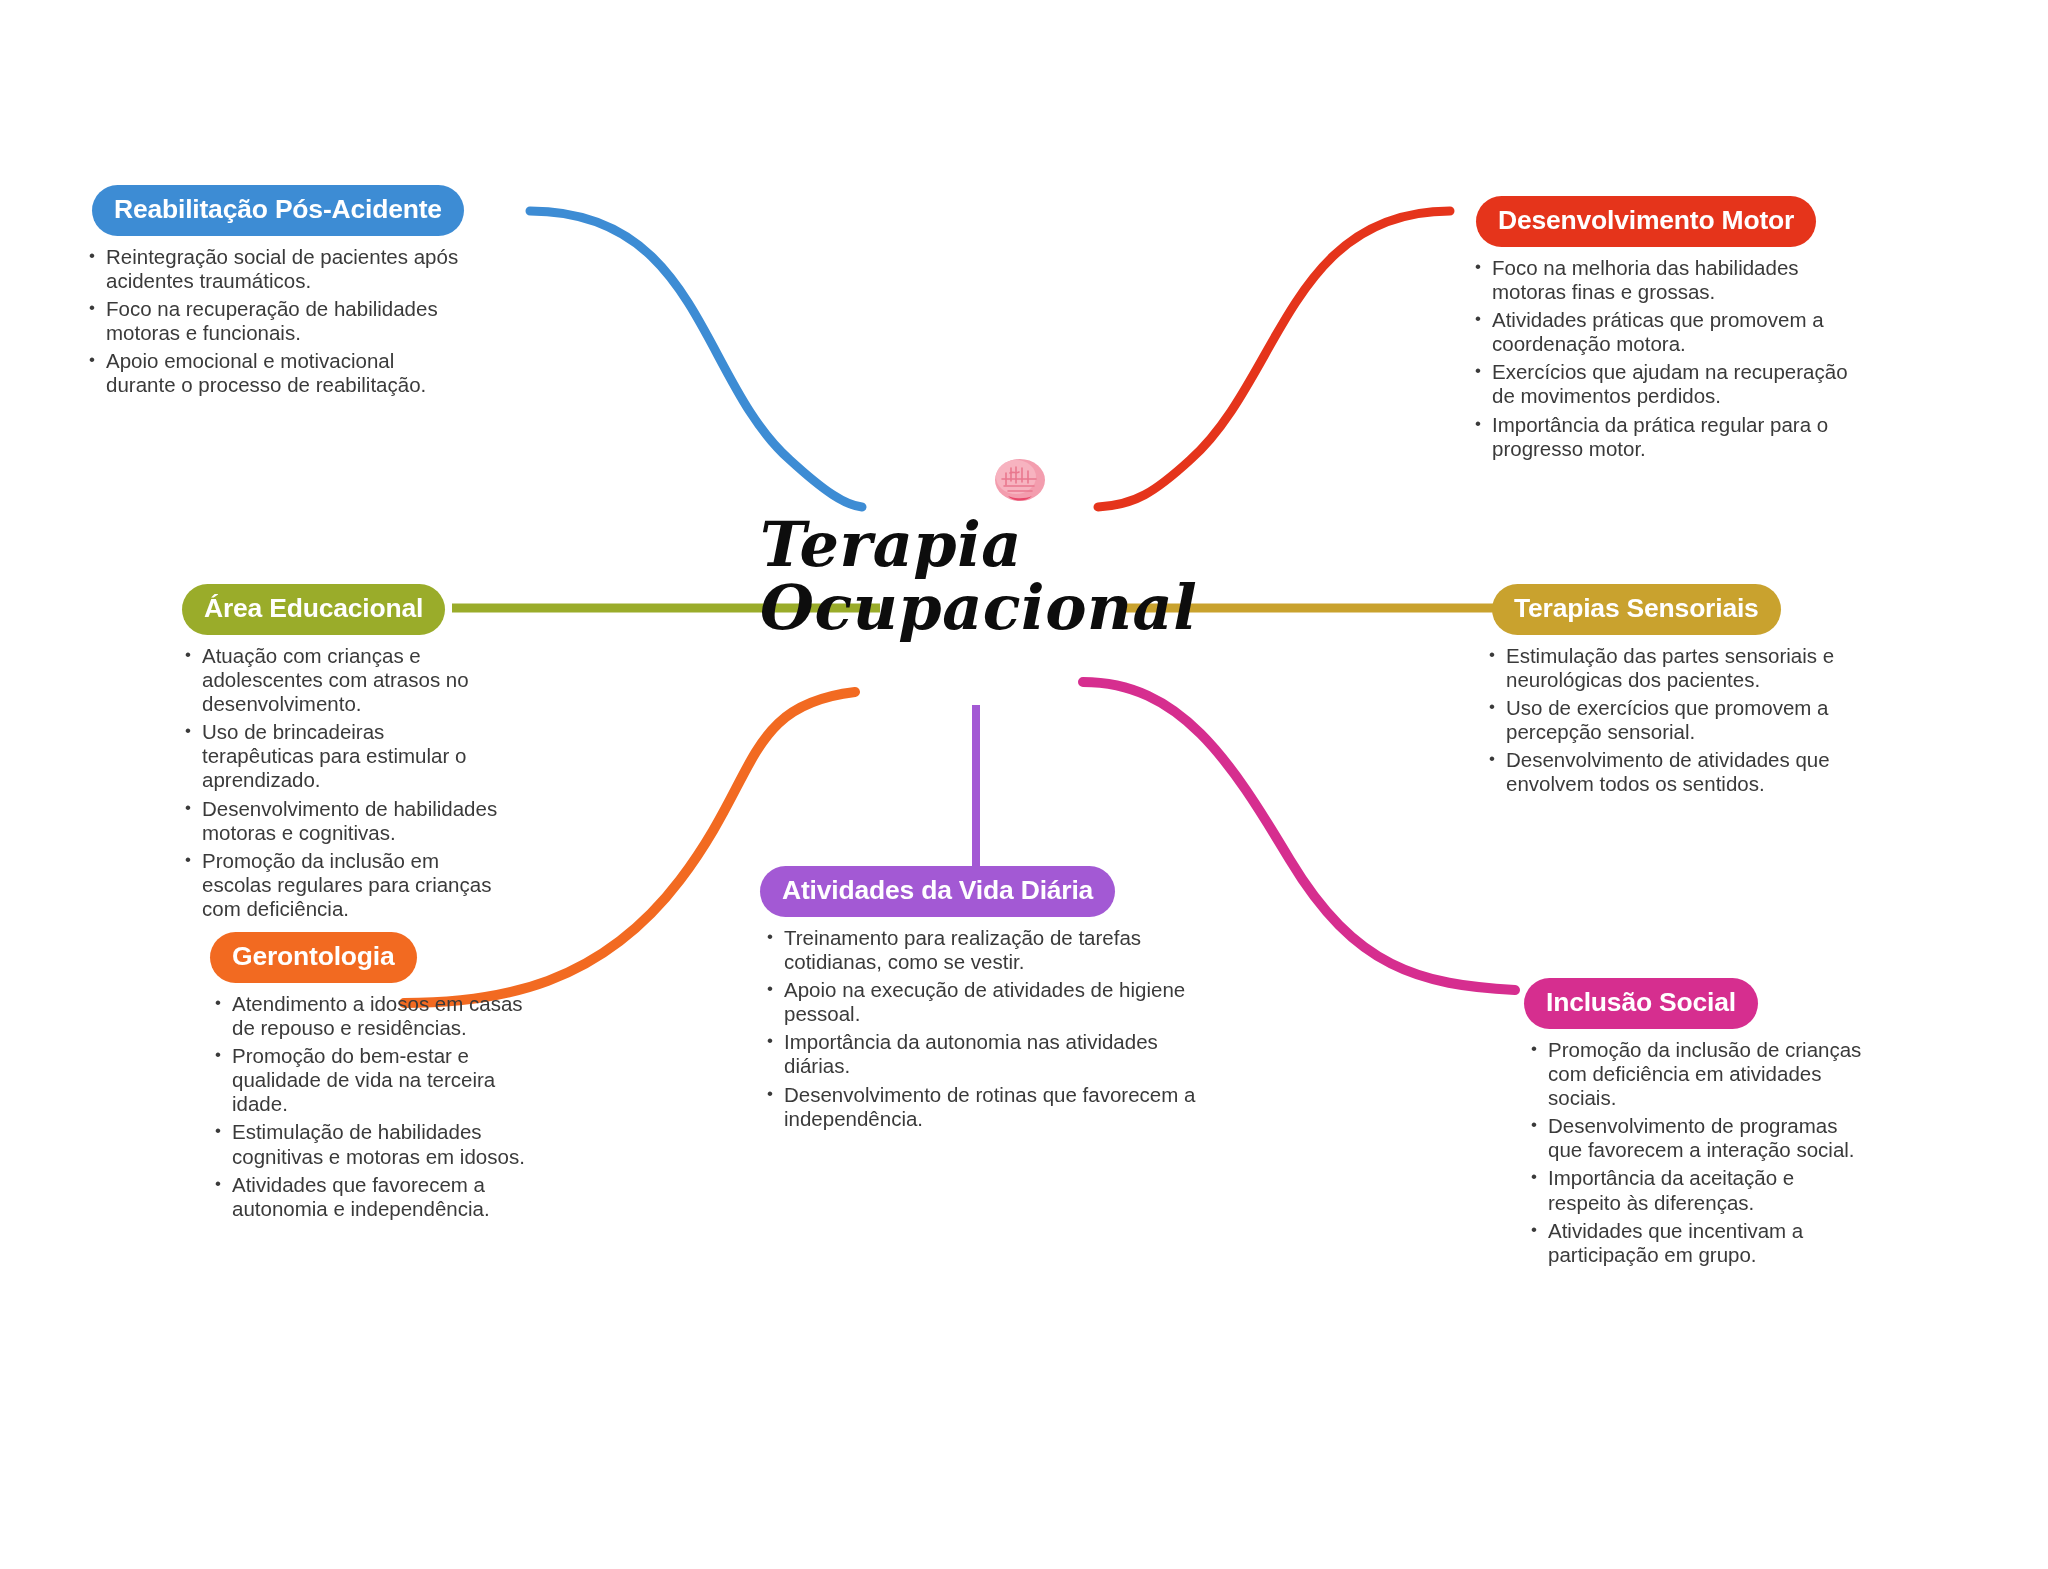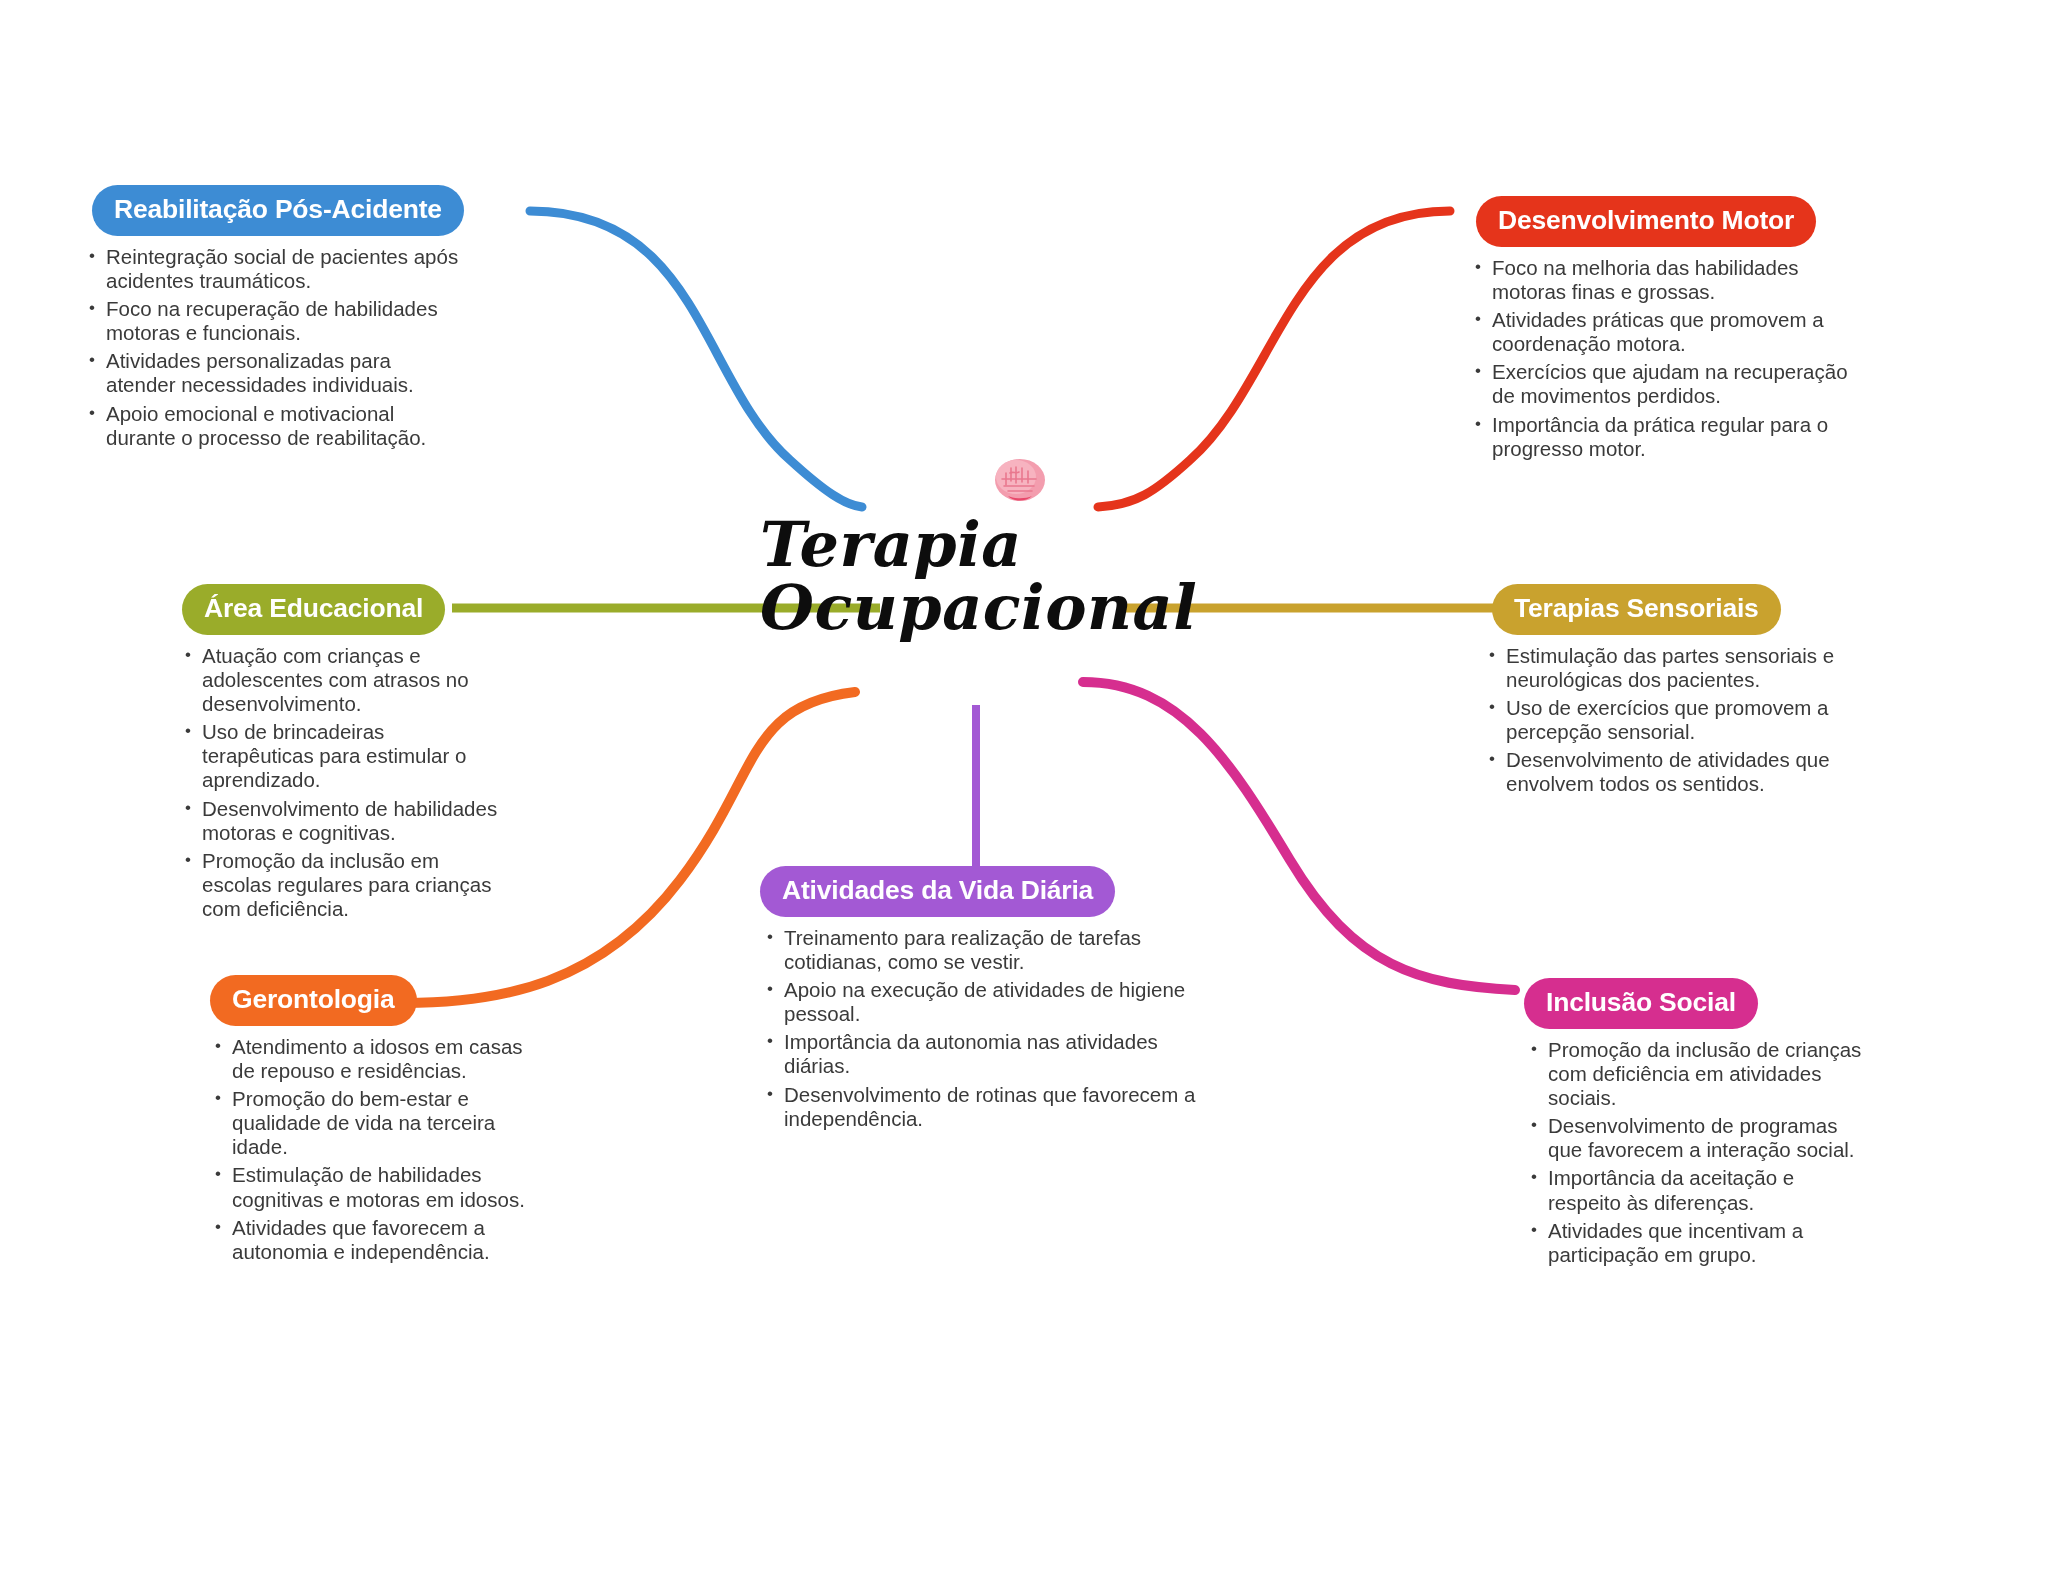--- a/index.html
+++ b/index.html
@@ -106,21 +106,21 @@
   #node-motor .bullets { padding-left: 14px; }
 
   #node-educacional { left: 168px;  top: 584px;  width: 330px; }
   #node-educacional .pill-row { text-align: left; padding-left: 14px; }
   #node-educacional .bullets { padding-left: 16px; }
 
   #node-sensoriais  { left: 1478px; top: 584px;  width: 360px; }
   #node-sensoriais .pill-row { text-align: left; padding-left: 14px; }
   #node-sensoriais .bullets { padding-left: 10px; }
 
-  #node-gerontologia { left: 196px; top: 975px;  width: 330px; }
+  #node-gerontologia { left: 196px; top: 932px;  width: 330px; }
   #node-gerontologia .pill-row { text-align: left; padding-left: 14px; }
   #node-gerontologia .bullets { padding-left: 18px; }
 
   #node-avd         { left: 750px;  top: 866px;  width: 450px; }
   #node-avd .pill-row { text-align: left; padding-left: 10px; }
   #node-avd .bullets { padding-left: 16px; }
 
   #node-inclusao    { left: 1508px; top: 978px;  width: 360px; }
   #node-inclusao .pill-row { text-align: left; padding-left: 16px; }
   #node-inclusao .bullets { padding-left: 22px; }
@@ -164,21 +164,20 @@
     </div>
   </div>
 
   <div class="node" id="node-reabilitacao">
     <div class="pill-row">
       <span class="pill" style="background: rgb(61, 140, 212);">Reabilitação Pós-Acidente</span>
     </div>
     <ul class="bullets">
       <li>Reintegração social de pacientes após acidentes traumáticos.</li>
       <li>Foco na recuperação de habilidades motoras e funcionais.</li>
-      <li>Atividades personalizadas para atender necessidades individuais.</li>
       <li>Apoio emocional e motivacional durante o processo de reabilitação.</li>
     </ul>
   </div>
 
   <div class="node" id="node-motor">
     <div class="pill-row">
       <span class="pill" style="background: rgb(229, 52, 27);">Desenvolvimento Motor</span>
     </div>
     <ul class="bullets">
       <li>Foco na melhoria das habilidades motoras finas e grossas.</li>

